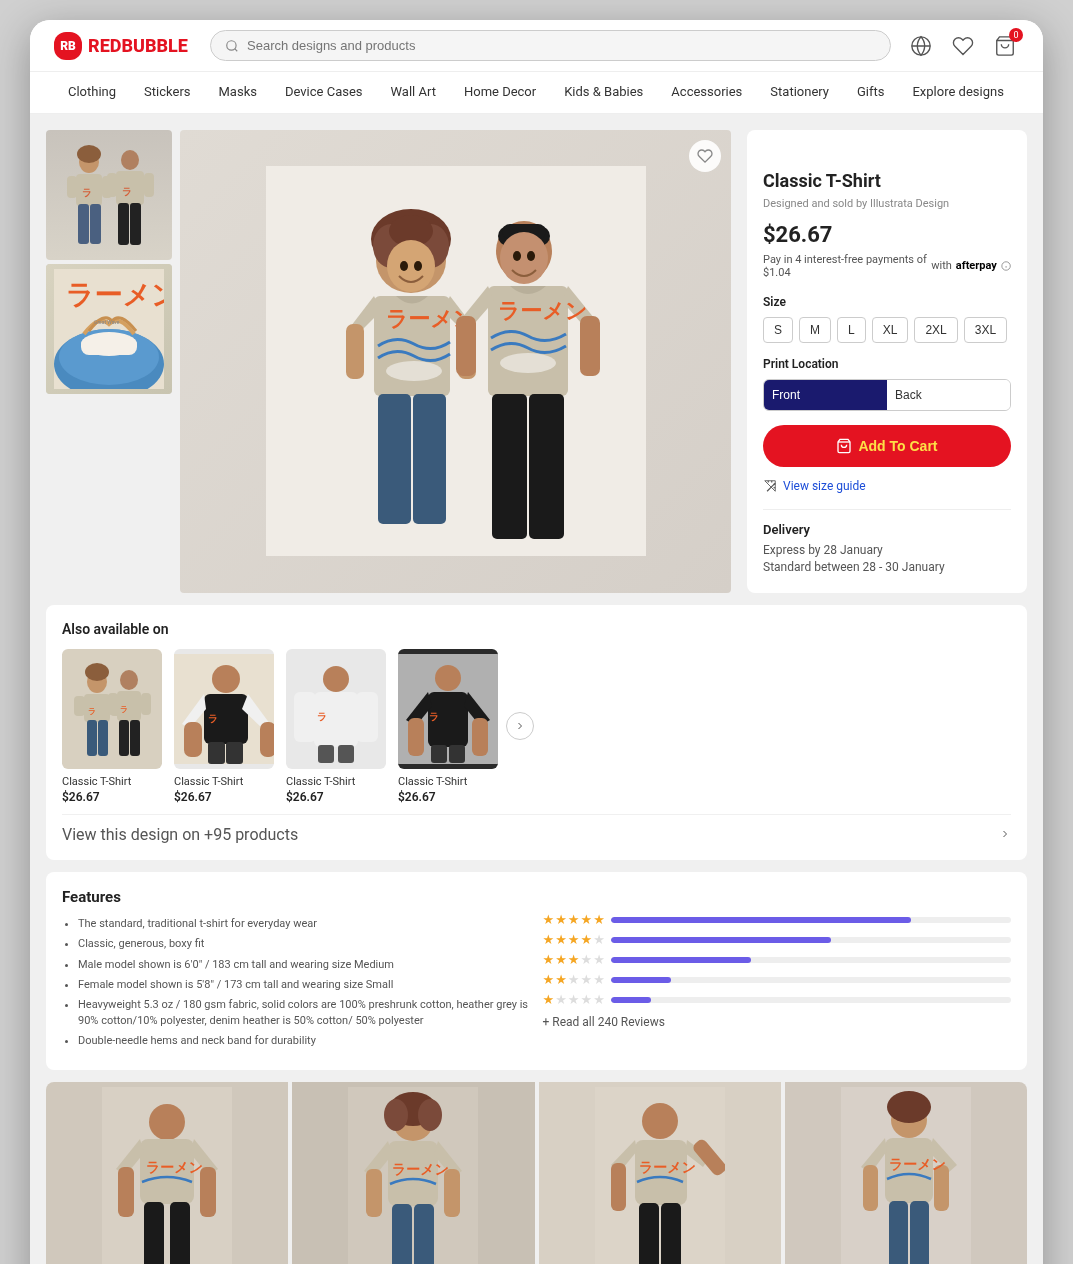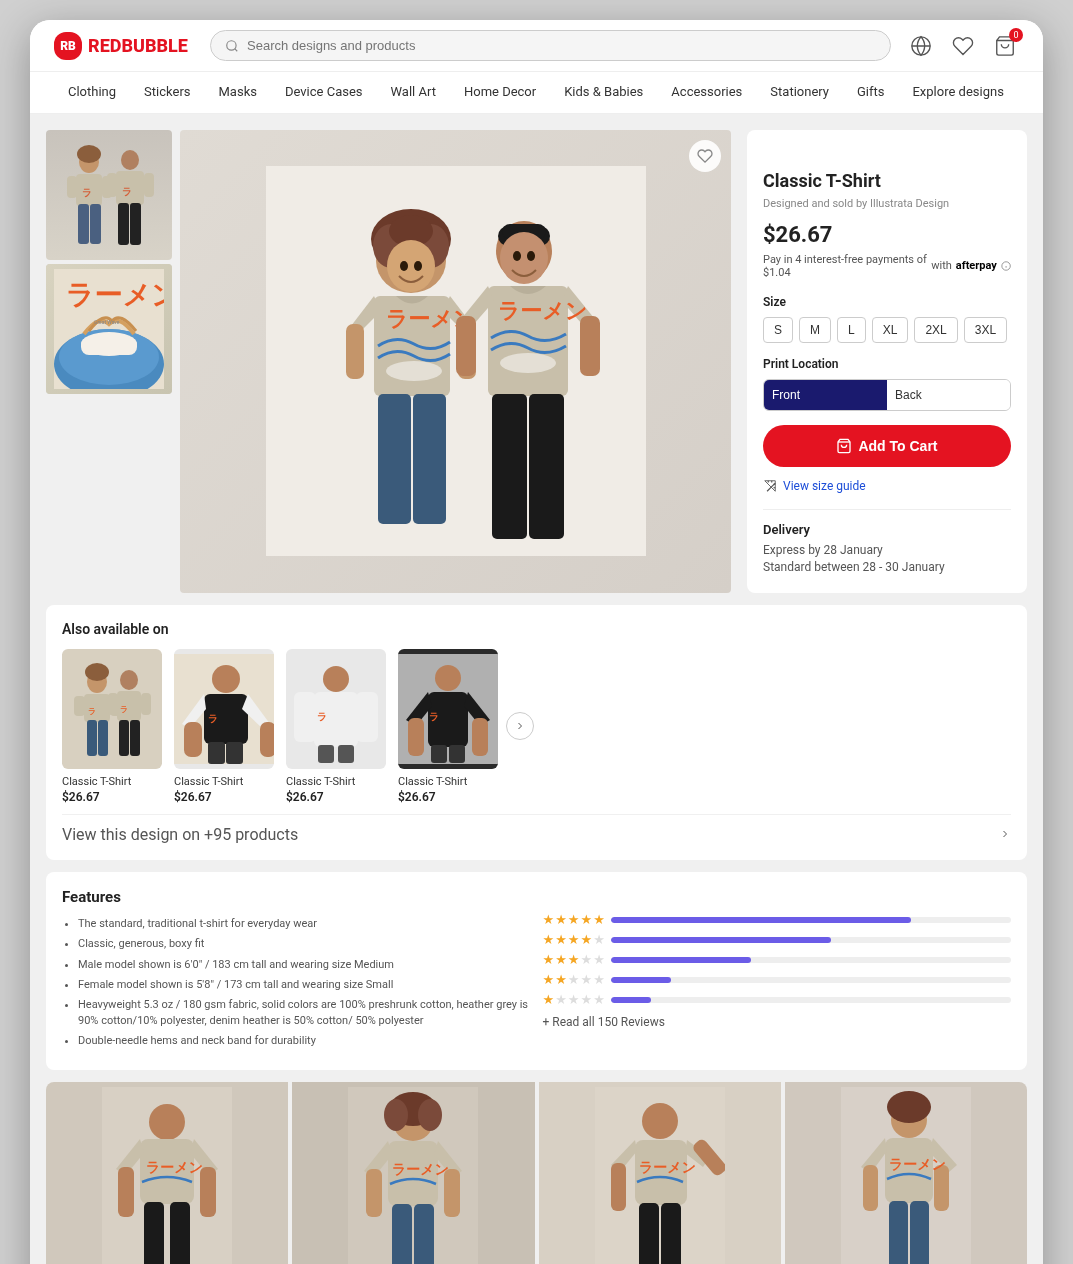--- a/index.html
+++ b/index.html
@@ -252,21 +252,21 @@
       color: white;
     }
     .print-btn:not(.active) {
       background: #fff;
       color: #333;
     }
     .add-to-cart-btn {
       width: 100%;
       padding: 13px;
       background: #e41321;
-      color: #ffffff;
+      color: #fde047;
       border: none;
       border-radius: 24px;
       font-size: 14px;
       font-weight: 600;
       cursor: pointer;
       display: flex;
       align-items: center;
       justify-content: center;
       gap: 6px;
       margin-bottom: 12px;
@@ -881,21 +881,21 @@
             <span class="star filled">★</span>
               <span class="star empty">★</span>
               <span class="star empty">★</span>
               <span class="star empty">★</span>
               <span class="star empty">★</span>
           </div>
           <div class="rating-bar-bg">
               <div class="rating-bar-fill" style="width:10%"></div>
             </div>
         </div>
-        <div class="read-reviews-link">+ Read all 150 Reviews</div>
+        <div class="read-reviews-link">+ Read all 240 Reviews</div>
       </div>
     </div>
 
     <div class="bottom-photos">
 
       <div class="bottom-photo" style="background:#d0c8bc;">
         <svg width="130" height="220" viewBox="0 0 130 220">
           <rect width="130" height="220" fill="#d8d0c4"></rect>
           <ellipse cx="65" cy="35" rx="18" ry="18" fill="#b8805a"></ellipse>
           <rect x="38" y="52" width="54" height="65" rx="8" fill="#c8bfaa"></rect>

